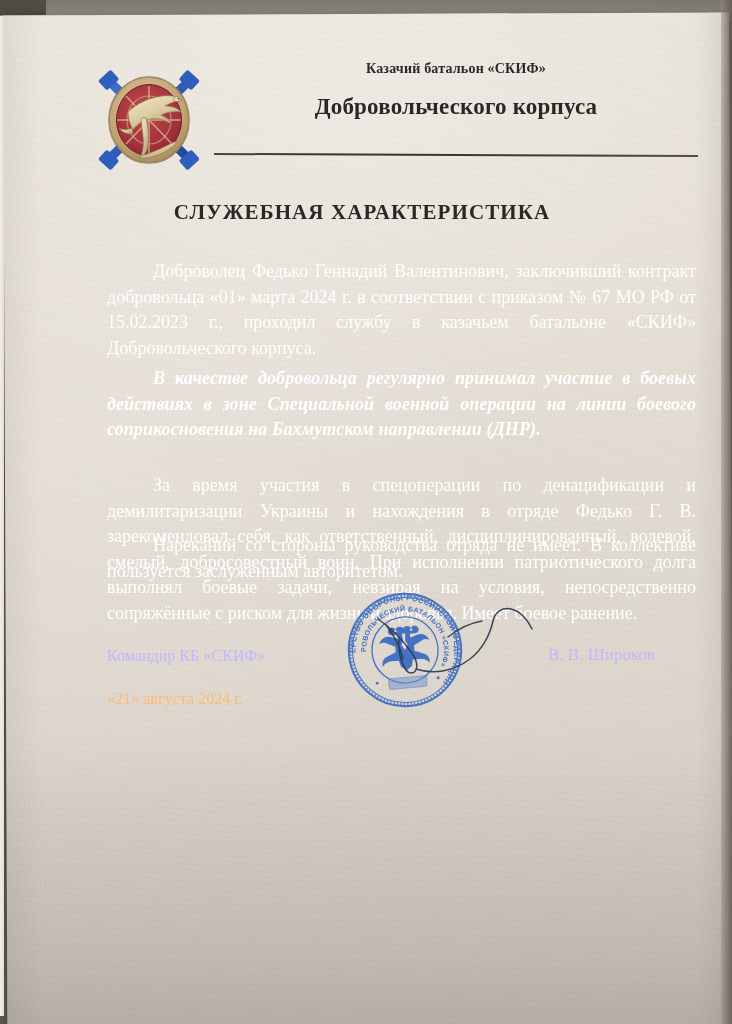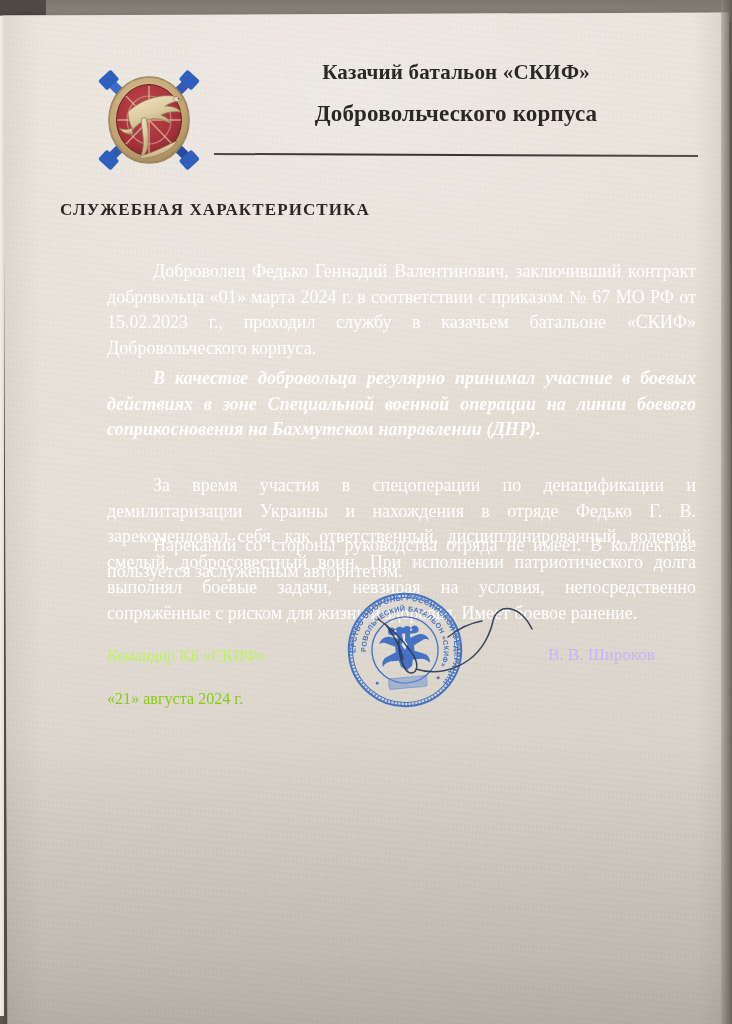--- a/index.html
+++ b/index.html
@@ -84,21 +84,21 @@
   
   .hdr {
     position: absolute;
     left: 213px;
     top: 62px;
     width: 486px;
     text-align: center;
   }
   .hdr-line {
     font-weight: bold;
-    font-size: 21px;
+    font-size: 14px;
     letter-spacing: .2px;
     color: #2b2724;
     line-height: 1.0;
   }
   .hdr-line.second { margin-top: 19px; font-size: 23px; }
   #hdr-rule {
     position: absolute;
     left: 214px;
     top: 154px;
     width: 484px;
@@ -112,25 +112,26 @@
     position: absolute;
     left: 92px;
     top: 68px;
     width: 114px;
     height: 104px;
   }
 
   
   #doc-title {
     position: absolute;
-    left: 60px;
+    left: 52px;
     top: 200px;
     width: 620px;
+    text-align: center;
     font-weight: bold;
-    font-size: 17px;
+    font-size: 21px;
     letter-spacing: 1.1px;
     color: #2b2724;
   }
 
   
   .para {
     position: absolute;
     left: 107px;
     width: 589px;
     text-align: justify;
@@ -150,35 +151,35 @@
   #para-2 { top: 366px; }
   #para-3 { top: 441px; margin-top: 32px; }
   #para-4 { top: 533px; }
 
   
   #sig-role {
     position: absolute;
     left: 107px;
     top: 647px;
     font-size: 16.1px;
-    color: #bef264;
+    color: #c4b5fd;
   }
   #sig-name {
     position: absolute;
     left: 548px;
     top: 645px;
     font-size: 17px;
     color: #c4b5fd;
   }
   #sig-date {
     position: absolute;
     left: 107px;
     top: 690px;
     font-size: 16.1px;
-    color: #84cc16;
+    color: #fdba74;
   }
 
   
   #stamp {
     position: absolute;
     left: 333px;
     top: 588px;
     width: 144px;
     height: 124px;
     opacity: .93;

